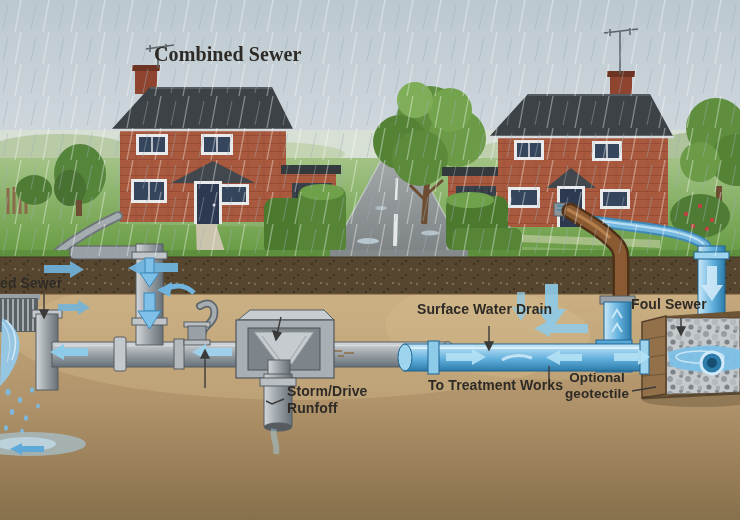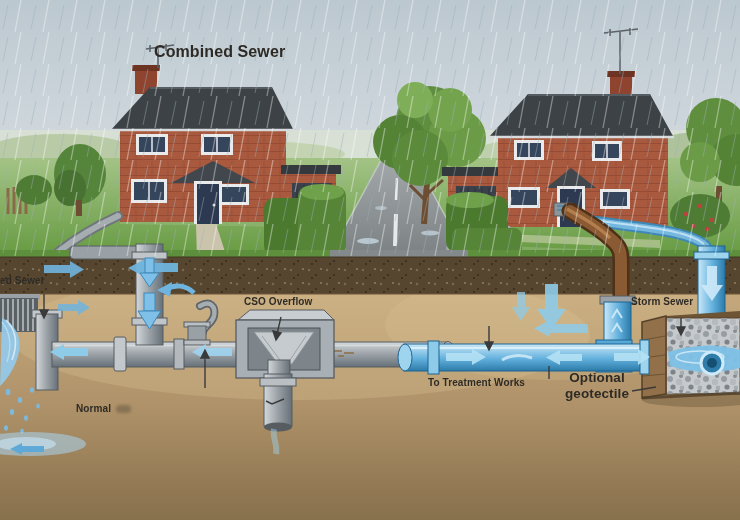--- a/index.html
+++ b/index.html
@@ -1,22 +1,22 @@
 <!DOCTYPE html>
 <html><head>
 <meta charset="utf-8">
 <style>
   html,body{margin:0;padding:0;background:#888;}
   #stage{position:relative;width:740px;height:520px;overflow:hidden;
          font-family:"Liberation Sans",sans-serif;background:#c9d2d8;}
   #scene{position:absolute;left:0;top:0;}
   .lbl{position:absolute;color:#2e2b26;font-weight:700;white-space:pre-line;
        line-height:1.18;letter-spacing:.1px;}
-  .title{font-size:16px;}
-  .lab{font-size:10px;}
+  .title{font-size:20px;font-family:Liberation Serif, serif;}
+  .lab{font-size:14px;}
   .lab-s{font-size:13.5px;}
   .smudge{display:inline-block;width:15px;height:8px;margin-left:5px;
           background:#6a5a44;border-radius:4px;filter:blur(1.5px);opacity:.55;
           vertical-align:middle;}
 </style>
 </head>
 <body>
 
 <div id="stage">
 
@@ -482,23 +482,22 @@
     <line x1="549" y1="366" x2="549" y2="379"></line>
     <line x1="632" y1="391" x2="656" y2="387"></line>
   </g>
 
   <rect x="0" y="0" width="740" height="256" fill="url(#rainP)"></rect>
 </svg>
 
 <div class="lbl title" style="left:154px;top:43px;">Combined Sewer</div>
 
 <div class="lbl lab" style="left:0px;top:275px;">ed Sewer</div>
-<div class="lbl lab" style="left:244px;top:296px;">CSO Overflow</div>
-<div class="lbl lab" style="left:631px;top:296px;">Storm Sewer</div>
-
-<div class="lbl lab" style="left:76px;top:391px;">
-  <span>Normal</span><span class="smudge"></span>
-</div>
+<div class="lbl lab" style="left:417px;top:301px;">Surface Water Drain</div>
+<div class="lbl lab" style="left:631px;top:296px;">Foul Sewer</div>
+
+<div class="lbl lab" style="left:287px;top:383px;">Storm/Drive
+Runfoff</div>
 <div class="lbl lab" style="left:428px;top:377px;">To Treatment Works</div>
 <div class="lbl lab-s" style="left:558px;top:370px;width:78px;text-align:center;">Optional
 geotectile</div>
 
 </div>
 
 </body></html>

